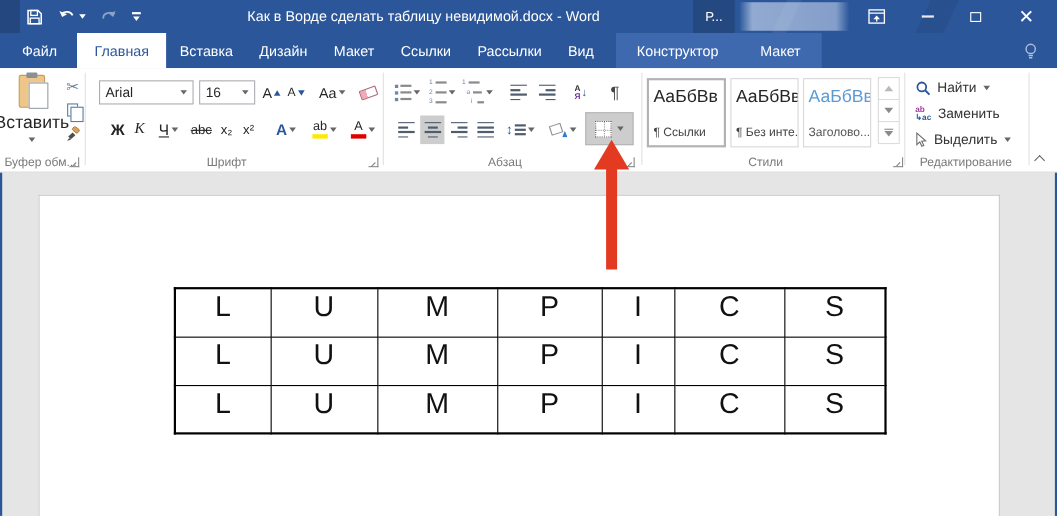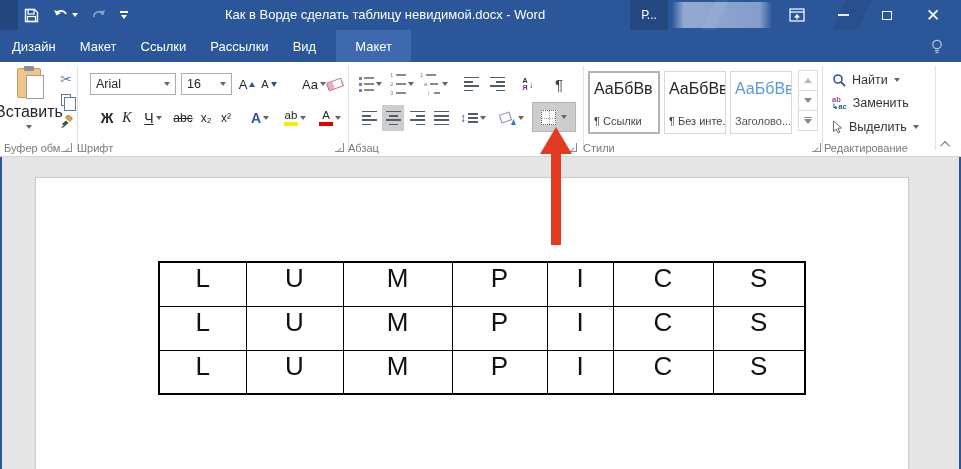--- a/index.html
+++ b/index.html
@@ -61,21 +61,21 @@
   .ctx-group .tab{ padding:0 19px; }
   .tab-right{ margin-left:auto; display:flex; align-items:center; gap:22px; padding-right:18px; }
   .help-item{ display:flex; align-items:center; gap:6px; color:#aebfdd; }
 
   
   .ribbon{
     position:absolute; left:0; top:62px; width:961px; height:95px;
     background:#fff; border-bottom:1px solid #d4d4d4; font-size:12px; color:#262626;
   }
   .vdiv{ position:absolute; top:4px; height:84px; width:1px; background:#e1e1e1; }
-  .grplabel{ position:absolute; bottom:2px; font-size:11px; color:#7a7a7a; text-align:left; white-space:nowrap; }
+  .grplabel{ position:absolute; bottom:2px; font-size:11px; color:#7a7a7a; text-align:center; white-space:nowrap; }
   .launcher{ position:absolute; bottom:4px; width:9px; height:9px;
     border-right:1px solid #8a8a8a; border-bottom:1px solid #8a8a8a; }
   .launcher::after{ content:""; position:absolute; right:1px; bottom:1px; width:5px; height:1px;
     background:#8a8a8a; transform:rotate(-45deg); }
 
   
   .paste-btn{ position:absolute; left:5px; top:4px; width:48px; height:74px;
     display:flex; flex-direction:column; align-items:center; }
   .clipboard{ position:relative; width:24px; height:30px; background:#eec689; border:1px solid #c89b58; border-radius:2px; margin-top:2px; }
   .clipboard::before{ content:""; position:absolute; left:6px; top:-3px; width:10px; height:5px; background:#8b8f96; border-radius:1px; }
@@ -231,26 +231,30 @@
       </div>
     <div class="winctl ctl-max">
         <span class="max-glyph"></span>
       </div>
     <div class="winctl ctl-close">
         <span>✕</span>
       </div>
   </div>
 
   <div class="tabrow">
+    <span class="tab tab-file">Файл</span>
+    <span class="tab active">Главная</span>
+    <span class="tab">Вставка</span>
     <span class="tab">Дизайн</span>
     <span class="tab">Макет</span>
     <span class="tab">Ссылки</span>
     <span class="tab">Рассылки</span>
     <span class="tab">Вид</span>
     <span class="ctx-group">
+      <span class="tab">Конструктор</span>
       <span class="tab">Макет</span>
     </span>
     <span class="tab-right">
       <span class="help-item">
         <svg class="icon-svg" width="12" height="15" viewBox="0 0 12 15">
           <circle cx="6" cy="5.5" r="4.2" fill="none" stroke="#aebfdd" stroke-width="1.3"></circle>
           <line x1="4" y1="11.5" x2="8" y2="11.5" stroke="#aebfdd" stroke-width="1.3"></line>
           <line x1="4.5" y1="13.5" x2="7.5" y2="13.5" stroke="#aebfdd" stroke-width="1.3"></line>
         </svg>
 
@@ -296,21 +300,21 @@
       <span class="crt gray"></span>
     </div>
     <div class="rbtn r1" style="left:237px;width:20px">
       <span style="font-size:13px">А</span>
       <span class="tri-up"></span>
     </div>
     <div class="rbtn r1" style="left:259px;width:20px">
       <span style="font-size:11px">А</span>
       <span class="tri-dn"></span>
     </div>
-    <div class="rbtn r1" style="left:300px;width:28px">
+    <div class="rbtn r1" style="left:288px;width:28px">
       <span style="font-size:13px">Aa</span>
       <span class="crt gray"></span>
     </div>
     <div class="rbtn r1" style="left:324px;width:22px">
       <span class="eraser"></span>
     </div>
 
     <div class="rbtn r2" style="left:99px;width:16px">
       <span class="b-bold">Ж</span>
     </div>

